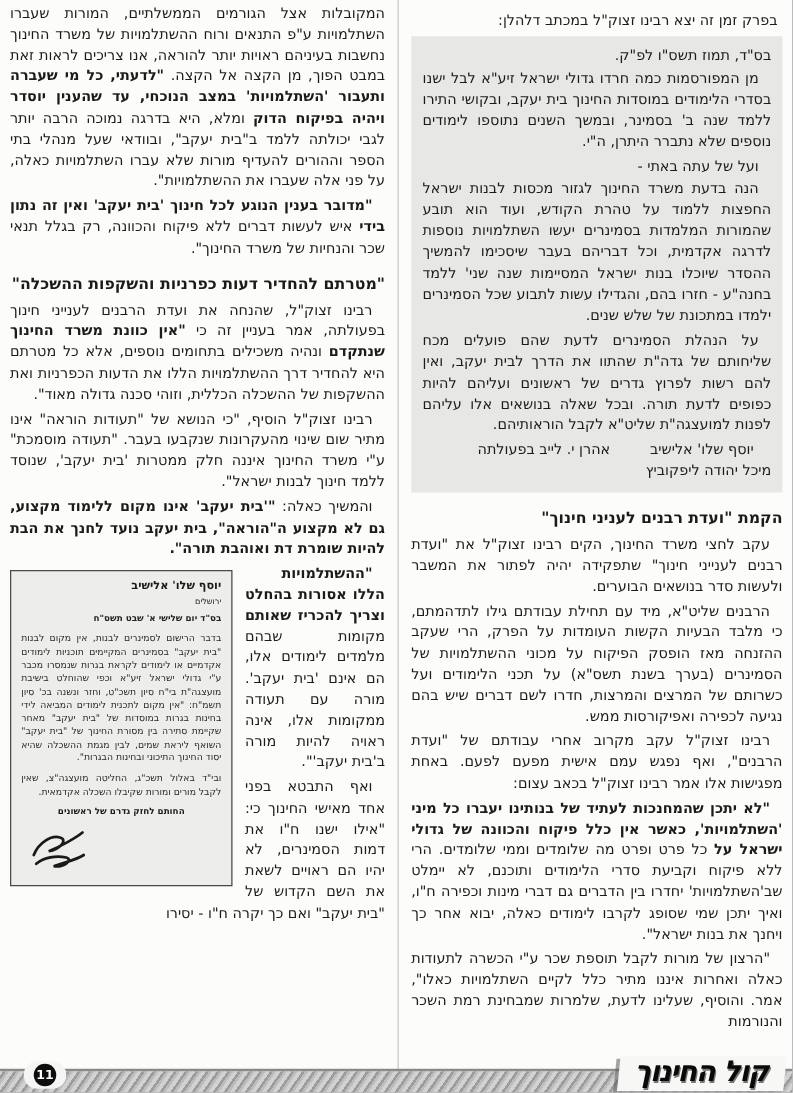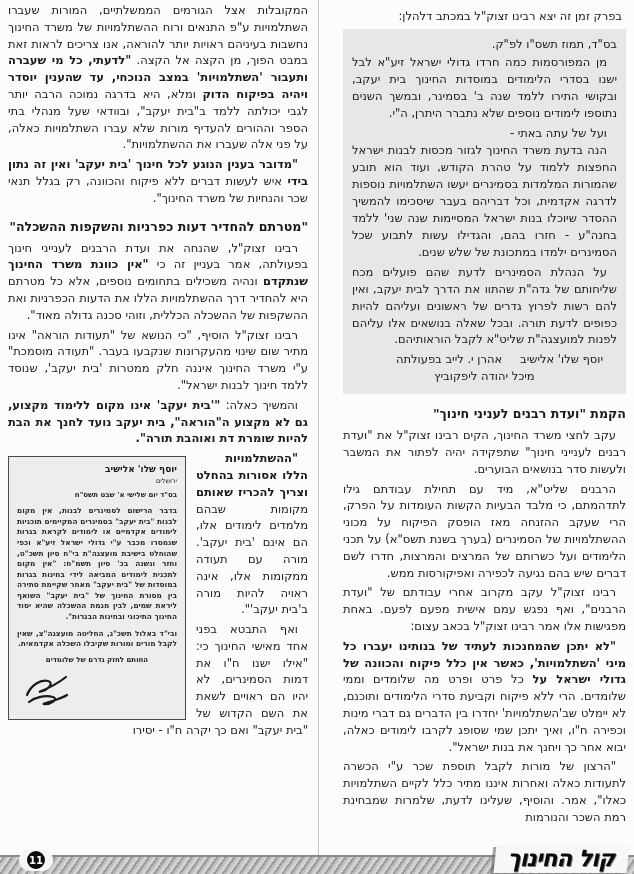--- a/index.html
+++ b/index.html
@@ -3,46 +3,46 @@
 <meta charset="utf-8">
 <style>
   html,body{margin:0;padding:0;background:#888;}
   .page{
     width:634px;height:874px;position:relative;overflow:hidden;
     background:#fcfcfb;margin:0 auto;direction:rtl;
     font-family:"DejaVu Sans",sans-serif;color:#1b1b1b;
   }
   .columns{display:flex;height:858px;}
   .col{box-sizing:border-box;}
-  .col-right{width:316px;padding:8px 8px 0 24px;border-left:1px solid #c7c7c7;}
+  .col-right{width:316px;padding:8px 8px 0 10px;border-left:1px solid #c7c7c7;}
   .col-left{width:318px;padding:2px 10px 0 8px;}
   p{margin:0 0 3px 0;font-size:11.5px;line-height:16.8px;text-align:justify;text-indent:10px;}
   .no-indent{text-indent:0;}
   .intro-line{font-size:11.5px;line-height:17px;margin:0 0 4px 0;text-indent:4px;}
   .letter-box{
     background:#e7e7e6;padding:7px 9px 9px 9px;margin-bottom:9px;
   }
   .letter-box p{font-size:11.5px;line-height:16.9px;}
   .bsd{text-indent:0;margin-bottom:1px;}
   .standalone{text-indent:10px;margin-bottom:1px;}
   .closing{text-align:center;text-indent:0;margin:1px 0 1px 0;}
   .sig-row{display:flex;justify-content:space-between;padding:0 14px 0 44px;font-size:11.5px;line-height:17px;}
-  .sig-center{text-align:center;text-indent:0;margin:0;}
+  .sig-center{text-align:right;text-indent:0;margin:0;}
   h3{font-size:12.6px;font-weight:bold;margin:12px 0 5px 0;line-height:16px;}
   .bold{font-weight:bold;}
   .inset-box{
     float:left;width:178px;box-sizing:border-box;
     background:#ededec;border:1px solid #4a4a4a;
     padding:7px 8px 4px 8px;margin:6px 10px 2px 0;
     direction:rtl;
   }
   .inset-name{font-size:9px;font-weight:bold;text-align:right;margin:0;text-indent:0;line-height:11px;}
   .inset-city{font-size:6.5px;text-align:right;margin:2px 0 6px 0;text-indent:0;line-height:8px;}
   .inset-date{font-size:7px;text-align:right;margin:0 0 6px 0;text-indent:0;line-height:9px;font-weight:bold;color:#222;}
-  .inset-body{font-size:7.4px;line-height:10.6px;text-align:justify;text-indent:0;margin:0 0 6px 0;font-weight:bold;color:#2a2a2a;}
+  .inset-body{font-size:7.4px;line-height:10.6px;text-align:justify;text-indent:0;margin:0 0 6px 0;font-weight:normal;color:#2a2a2a;}
   .inset-seal{font-size:7px;font-weight:bold;text-align:center;margin:2px 0 4px 0;text-indent:0;line-height:9px;}
   .inset-sig{text-align:left;padding:2px 0 2px 4px;}
   .footer-band{
     position:absolute;left:0;bottom:0;width:634px;height:17px;z-index:5;
     background:repeating-linear-gradient(-55deg,#9c9c9c 0 2px,#d2d2d2 2px 5px,#bdbdbd 5px 7px);
     border-top:2px solid #8a8a8a;
   }
   .page-num-oval{
     position:absolute;left:19px;bottom:3px;z-index:6;
     width:34px;height:22px;background:#f5f5f4;border-radius:11px;
@@ -104,21 +104,21 @@
       <p><span>רבינו זצוק"ל, שהנחה את ועדת הרבנים לענייני חינוך בפעולתה, אמר בעניין זה כי </span><span class="bold">"אין כוונת משרד החינוך שנתקדם</span><span> ונהיה משכילים בתחומים נוספים, אלא כל מטרתם היא להחדיר דרך ההשתלמויות הללו את הדעות הכפרניות ואת ההשקפות של ההשכלה הכללית, וזוהי סכנה גדולה מאוד".</span></p>
       <p>רבינו זצוק"ל הוסיף, "כי הנושא של "תעודות הוראה" אינו מתיר שום שינוי מהעקרונות שנקבעו בעבר. "תעודה מוסמכת" ע"י משרד החינוך איננה חלק ממטרות 'בית יעקב', שנוסד ללמד חינוך לבנות ישראל".</p>
       <p><span>והמשיך כאלה: </span><span class="bold">"'בית יעקב' אינו מקום ללימוד מקצוע, גם לא מקצוע ה"הוראה", בית יעקב נועד לחנך את הבת להיות שומרת דת ואוהבת תורה".</span></p>
 
       <div class="inset-box">
         <p class="inset-name">יוסף שלו' אלישיב</p>
         <p class="inset-city">ירושלים</p>
         <p class="inset-date">בס"ד יום שלישי א' שבט תשס"ח</p>
         <p class="inset-body">בדבר הרישום לסמינרים לבנות, אין מקום לבנות "בית יעקב" בסמינרים המקיימים תוכניות לימודים אקדמיים או לימודים לקראת בגרות שנמסרו מכבר ע"י גדולי ישראל זיע"א וכפי שהוחלט בישיבת מועצגה"ת בי"ח סיון תשכ"ט, וחזר ונשנה בכ' סיון תשמ"ח: "אין מקום לתכנית לימודים המביאה לידי בחינות בגרות במוסדות של "בית יעקב" מאחר שקיימת סתירה בין מסורת החינוך של "בית יעקב" השואף ליראת שמים, לבין מגמת ההשכלה שהיא יסוד החינוך התיכוני ובחינות הבגרות".</p>
         <p class="inset-body">ובי"ד באלול תשכ"ג, החליטה מועצגה"צ, שאין לקבל מורים ומורות שקיבלו השכלה אקדמאית.</p>
-        <p class="inset-seal">החותם לחזק גדרם של שלומדים</p>
+        <p class="inset-seal">החותם לחזק גדרם של ראשונים</p>
         <div class="inset-sig">
           <svg width="52" height="38" viewBox="0 0 52 38">
             <path d="M6 24 C10 14, 20 8, 27 10 C34 12, 26 20, 18 21 C28 17, 40 10, 45 6 M8 31 C14 26, 24 24, 32 26 C38 28, 30 34, 22 33 C30 30, 40 28, 46 24" stroke="#1a1a1a" stroke-width="2.2" fill="none" stroke-linecap="round"></path>
           </svg>
         </div>
       </div>
 
       <p><span class="bold">"ההשתלמויות הללו אסורות בהחלט וצריך להכריז שאותם</span><span> מקומות שבהם מלמדים לימודים אלו, הם אינם 'בית יעקב'. מורה עם תעודה ממקומות אלו, אינה ראויה להיות מורה ב'בית יעקב'".</span></p>
       <p>ואף התבטא בפני אחד מאישי החינוך כי: "אילו ישנו ח"ו את דמות הסמינרים, לא יהיו הם ראויים לשאת את השם הקדוש של "בית יעקב" ואם כך יקרה ח"ו - יסירו</p>
     </div>

